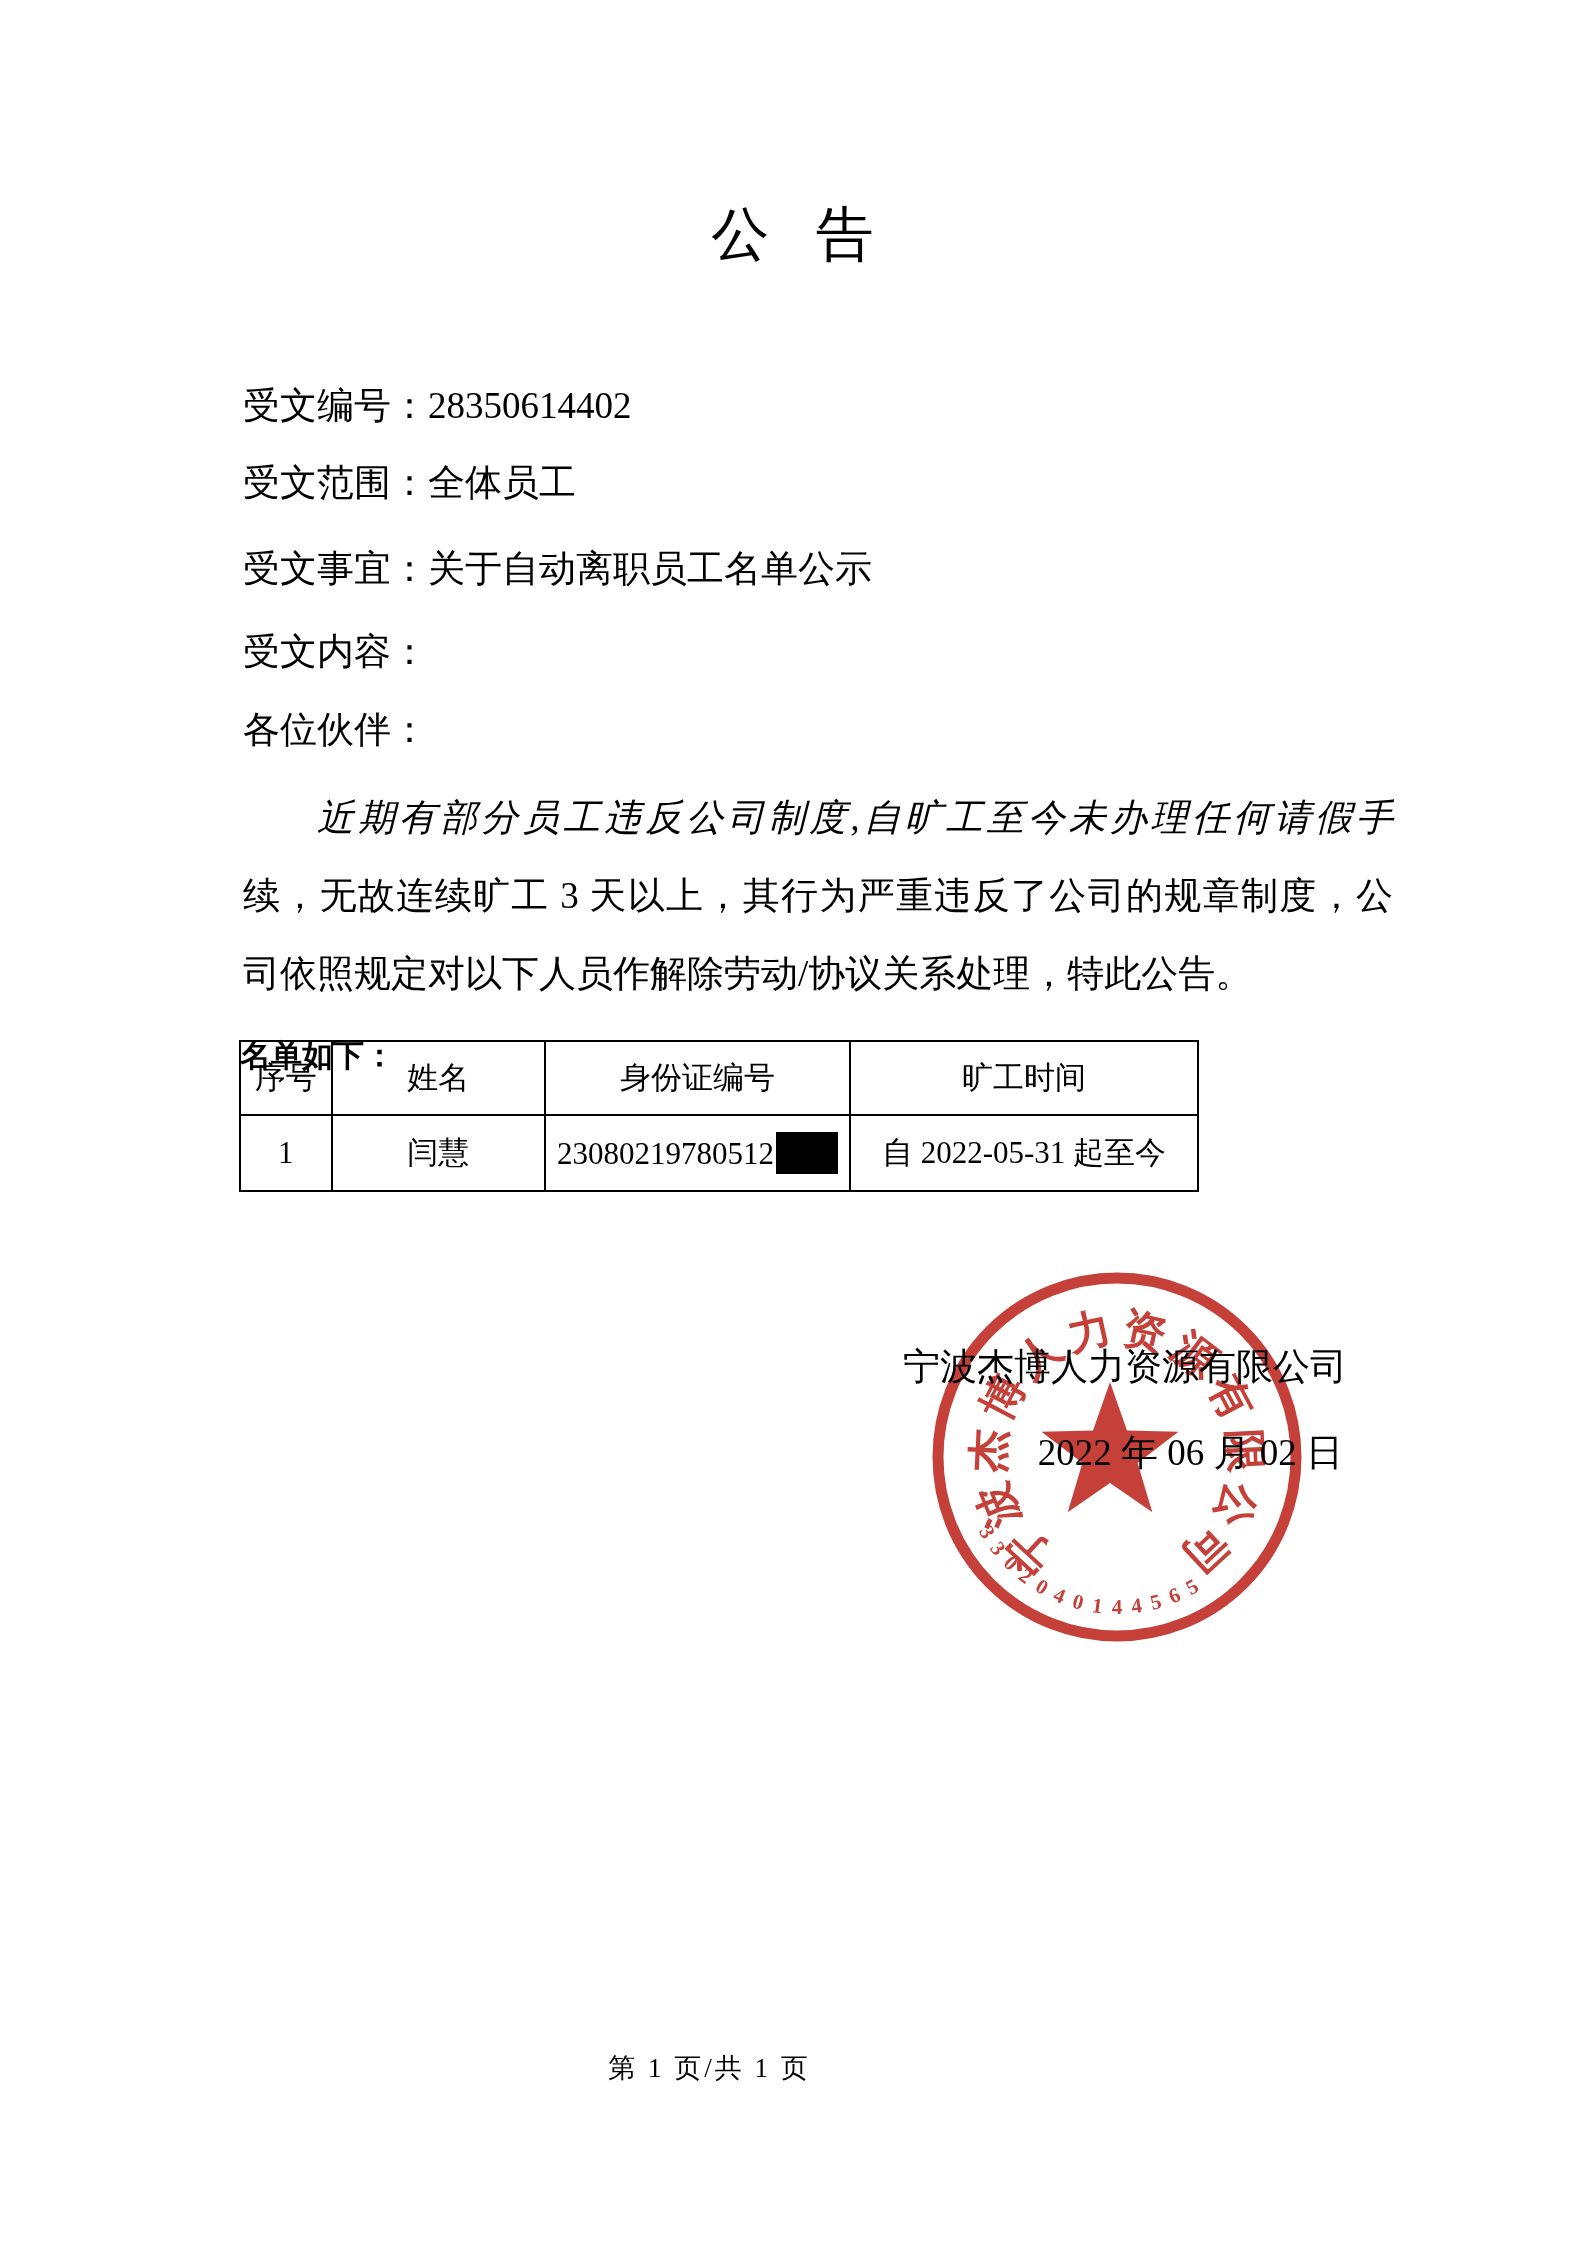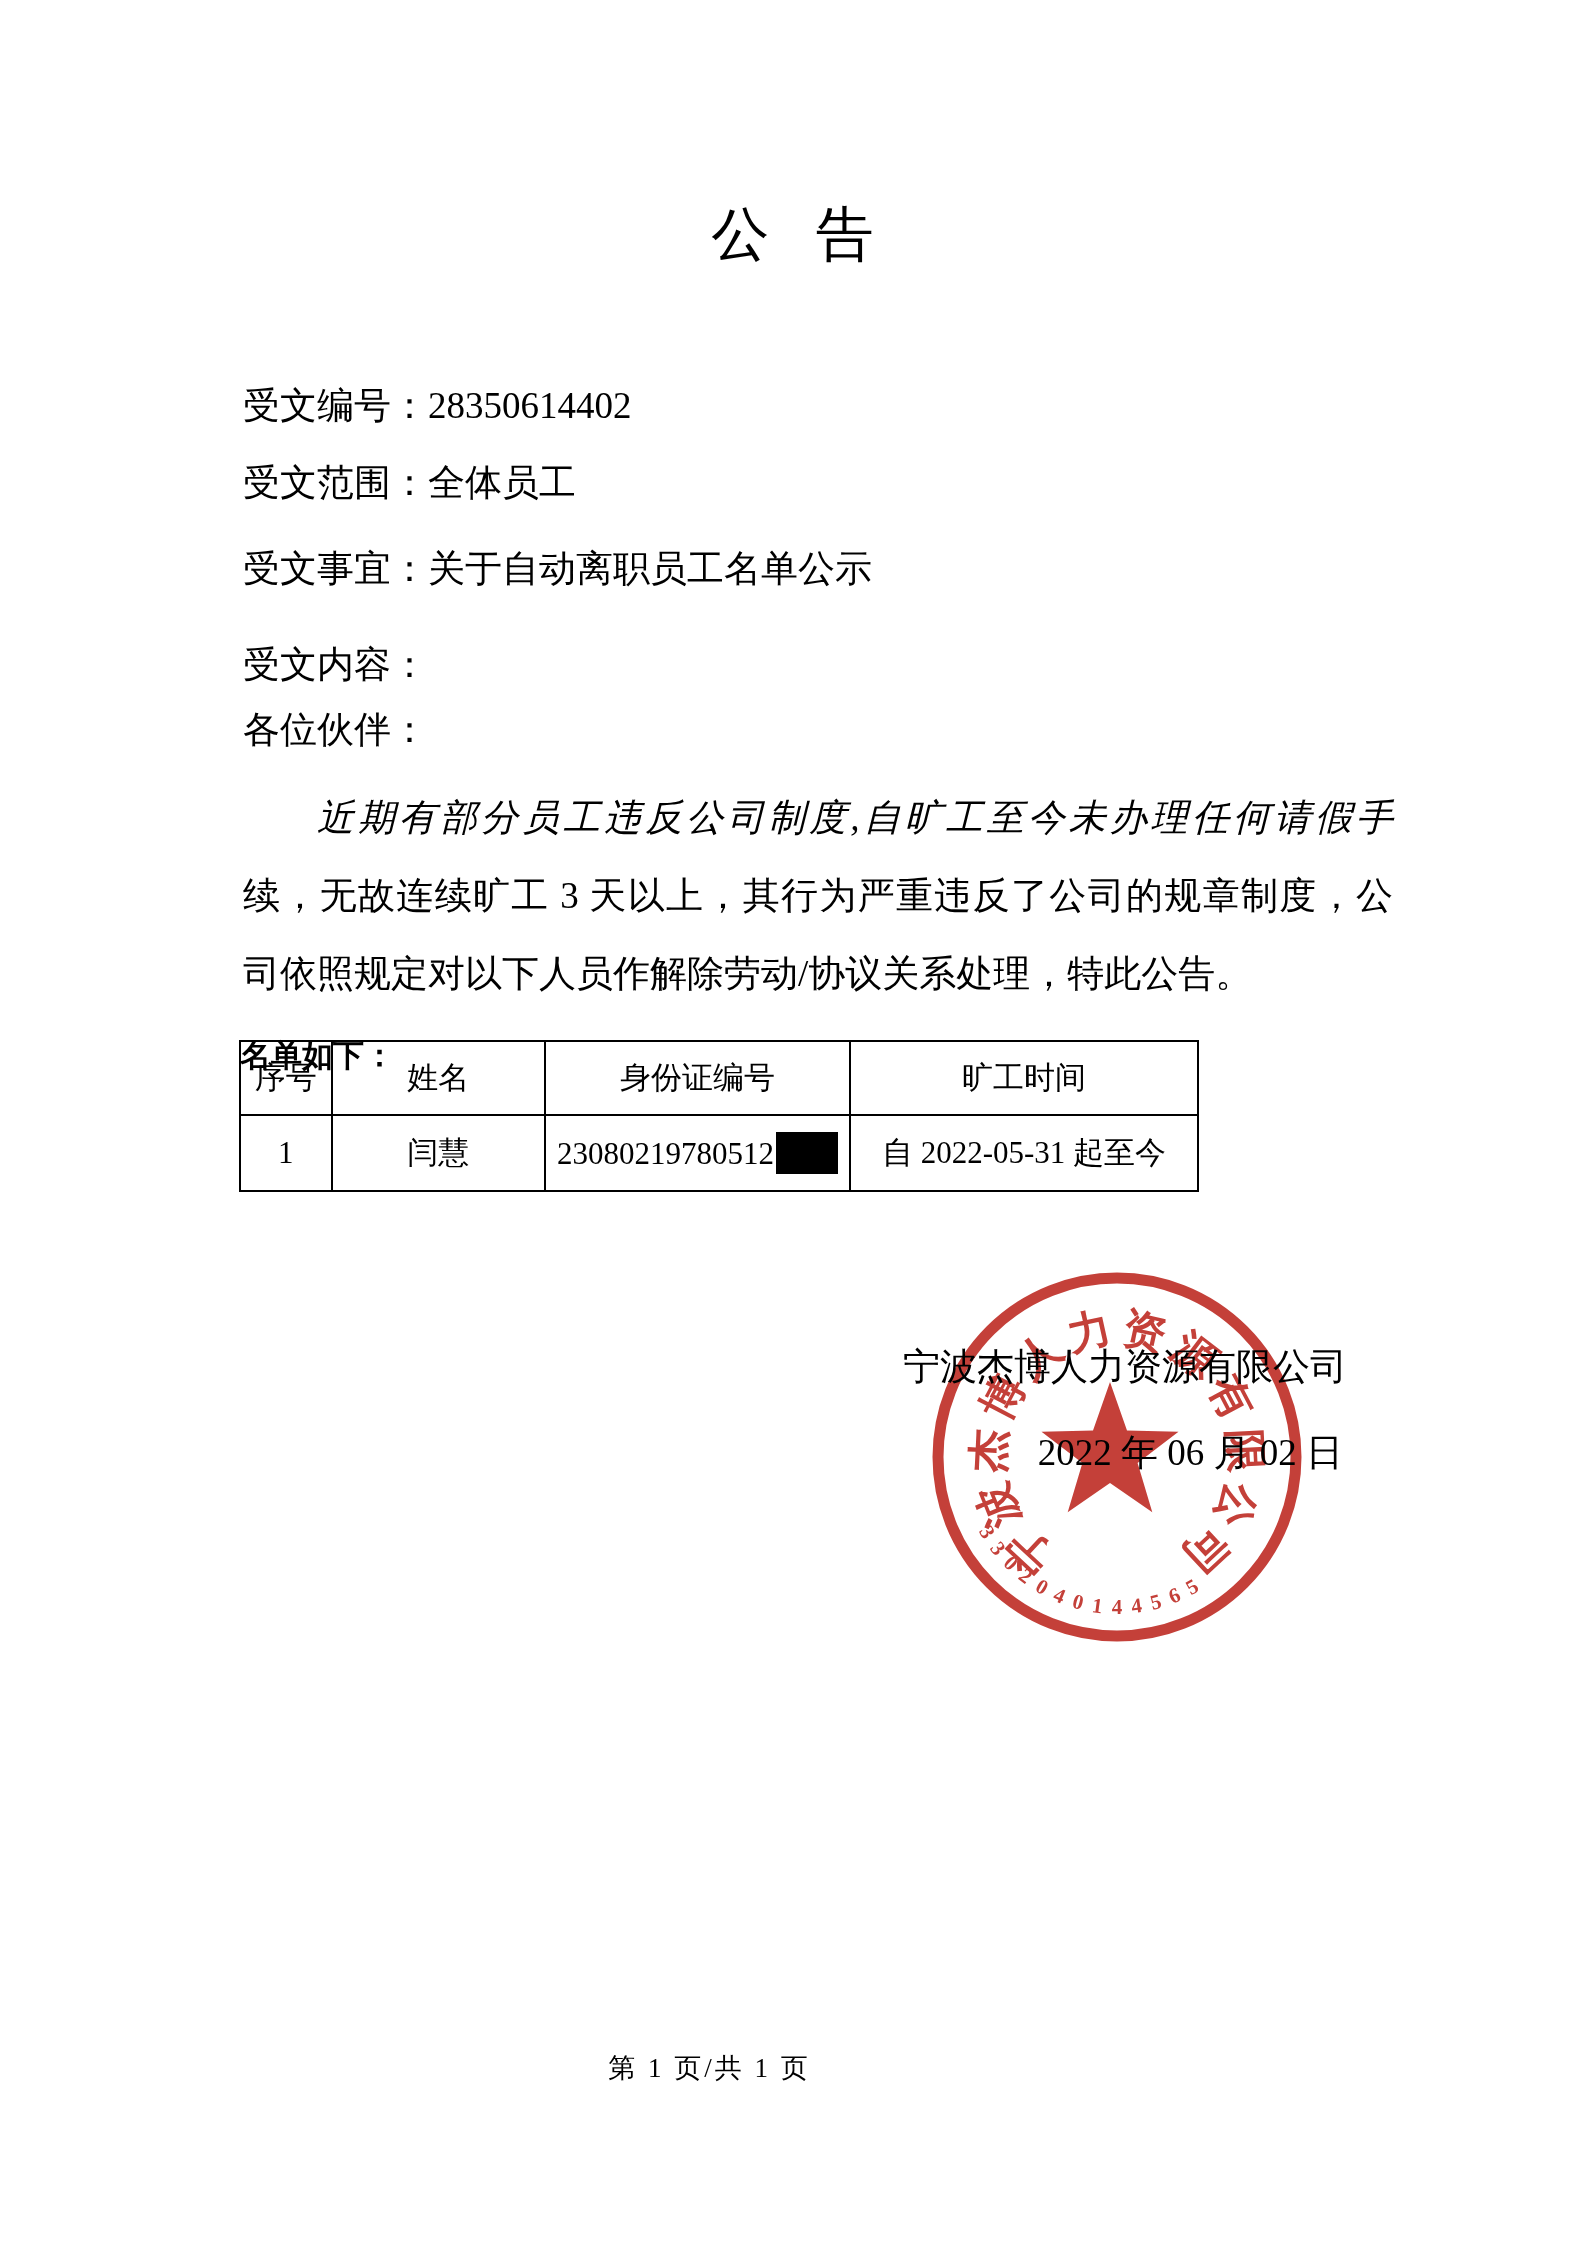--- a/index.html
+++ b/index.html
@@ -88,21 +88,21 @@
 
   <div class="field-line" style="top:383px">
     <span class="field-label">受文编号：</span><span class="field-value">28350614402</span>
   </div>
   <div class="field-line" style="top:546px">
     <span class="field-label">受文事宜：</span><span class="field-value">关于自动离职员工名单公示</span>
   </div>
   <div class="field-line" style="top:460px">
     <span class="field-label">受文范围：</span><span class="field-value">全体员工</span>
   </div>
-  <div class="field-line" style="top:642px">
+  <div class="field-line" style="top:629px">
     <span class="field-label">受文内容：</span><span class="field-value"></span>
   </div>
 
   <div class="salutation">各位伙伴：</div>
 
   <div class="body-line indent" style="top:794px">近期有部分员工违反公司制度,自旷工至今未办理任何请假手</div>
   <div class="body-line" style="top:872px">续，无故连续旷工 3 天以上，其行为严重违反了公司的规章制度，公</div>
   <div class="body-line last" style="top:950px">司依照规定对以下人员作解除劳动/协议关系处理，特此公告。</div>
 
   <div class="list-heading">名单如下：</div>

